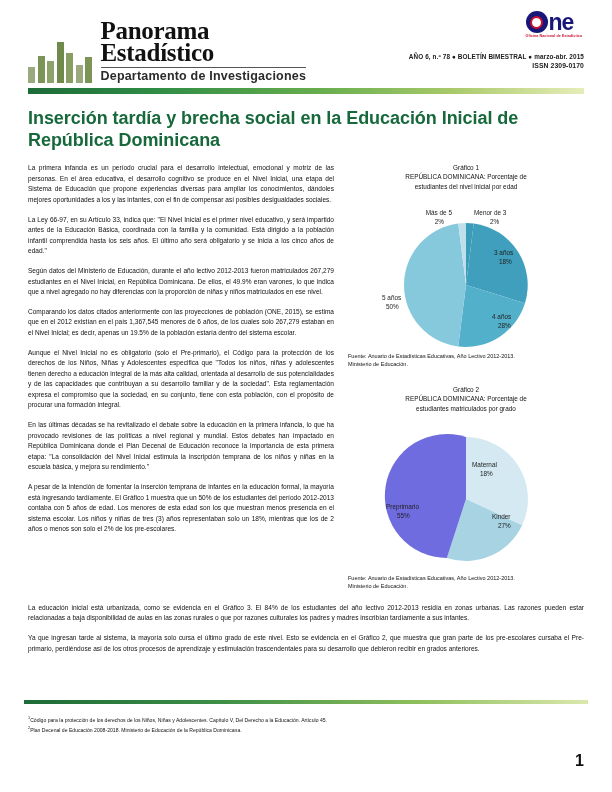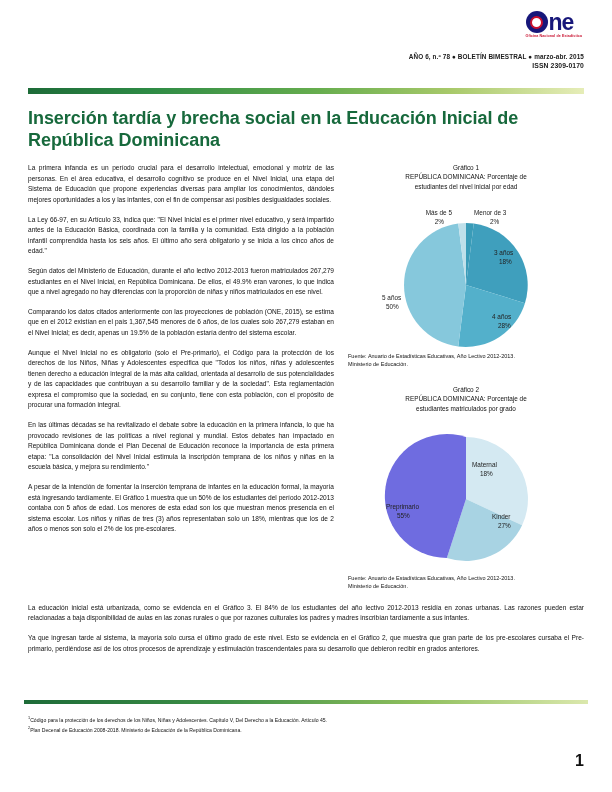--- a/index.html
+++ b/index.html
@@ -100,20 +100,36 @@
     font-family:"Liberation Sans", sans-serif;
   }
 </style>
 </head>
 <body>
 
 <div class="page">
 
   <div class="header">
 
+    <div class="brand">
+      <div class="barchart">
+        <i></i>
+          <i></i>
+          <i></i>
+          <i></i>
+          <i></i>
+          <i></i>
+          <i></i>
+      </div>
+      <div class="brandtext">
+        <span class="l1">Panorama</span>
+        <span class="l2">Estadístico</span>
+        <span class="l3">Departamento de Investigaciones</span>
+      </div>
+    </div>
 
     <div class="hdr-right">
       <div class="one-logo">
         <div class="lw">
           <span class="circle"></span>
           <span class="ne">ne</span>
         </div>
         <div class="tagline">Oficina Nacional de Estadística</div>
       </div>
       <div class="issue-line">AÑO 6, n.º 78 ● BOLETÍN BIMESTRAL ● marzo-abr. 2015</div>

